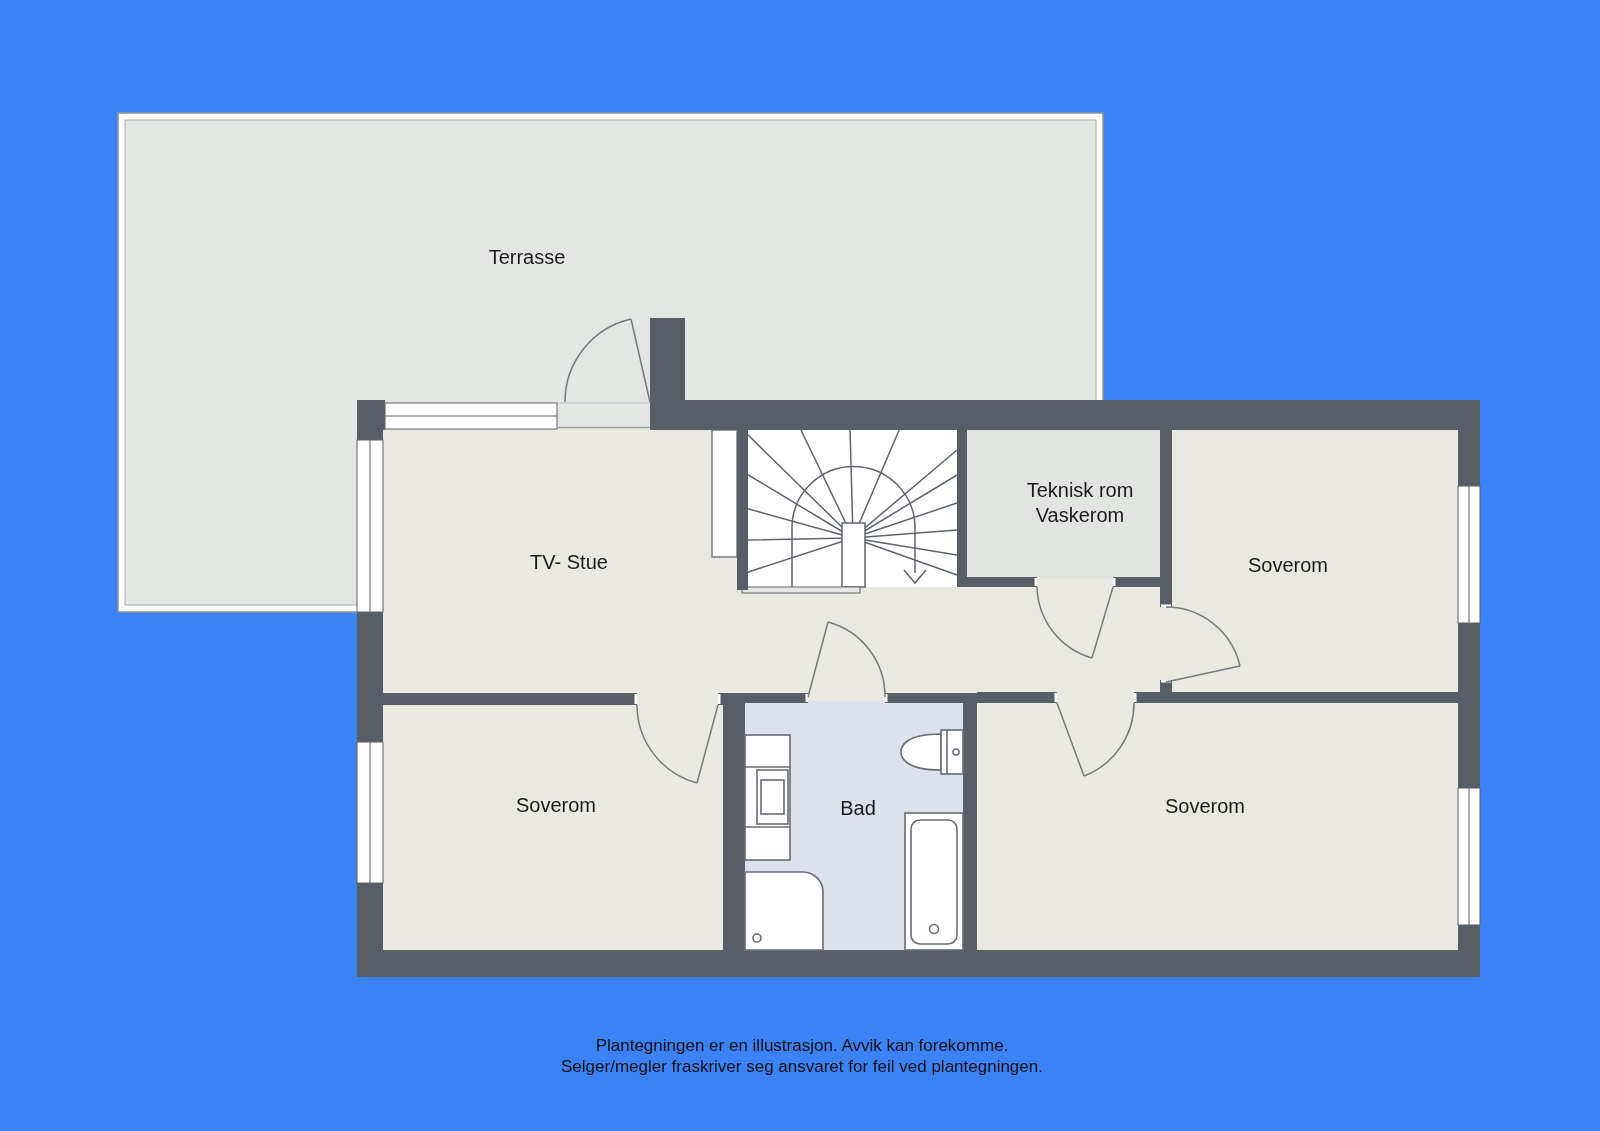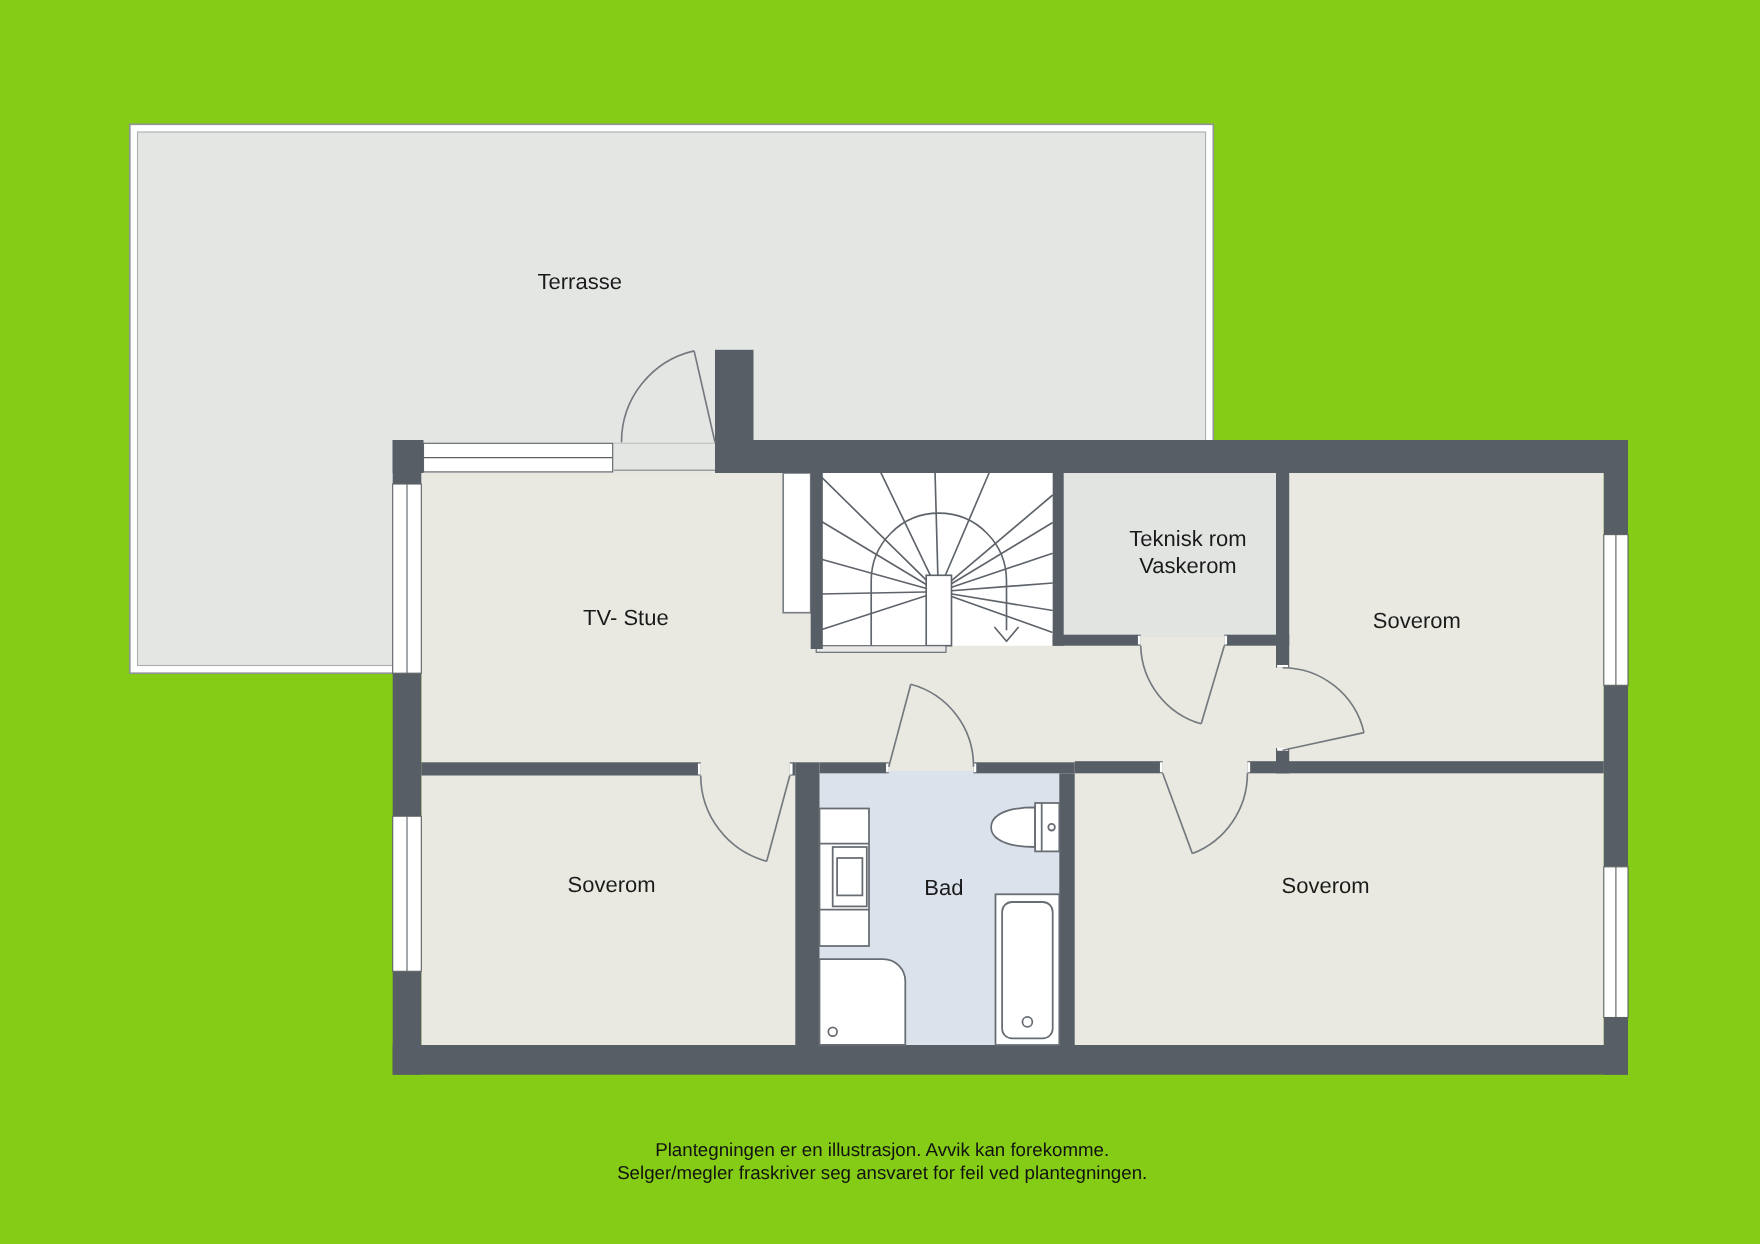--- a/index.html
+++ b/index.html
@@ -1,16 +1,16 @@
 <!DOCTYPE html>
 <html><head>
 <meta charset="utf-8">
 <style>
   html,body{margin:0;padding:0;background:#ffffff;}
-  .canvas{position:relative;width:1600px;height:1131px;background:#84cc16;overflow:hidden;
+  .canvas{position:relative;width:1600px;height:1131px;background:#3b82f6;overflow:hidden;
           font-family:"Liberation Sans", sans-serif;}
   svg{position:absolute;left:0;top:0;}
   text{font-family:"Liberation Sans", sans-serif;fill:#1a1a1a;}
   .room-label{font-size:20px;}
   .disclaimer{font-size:17px;fill:#111111;}
 </style>
 </head>
 <body>
 
 <div class="canvas">

